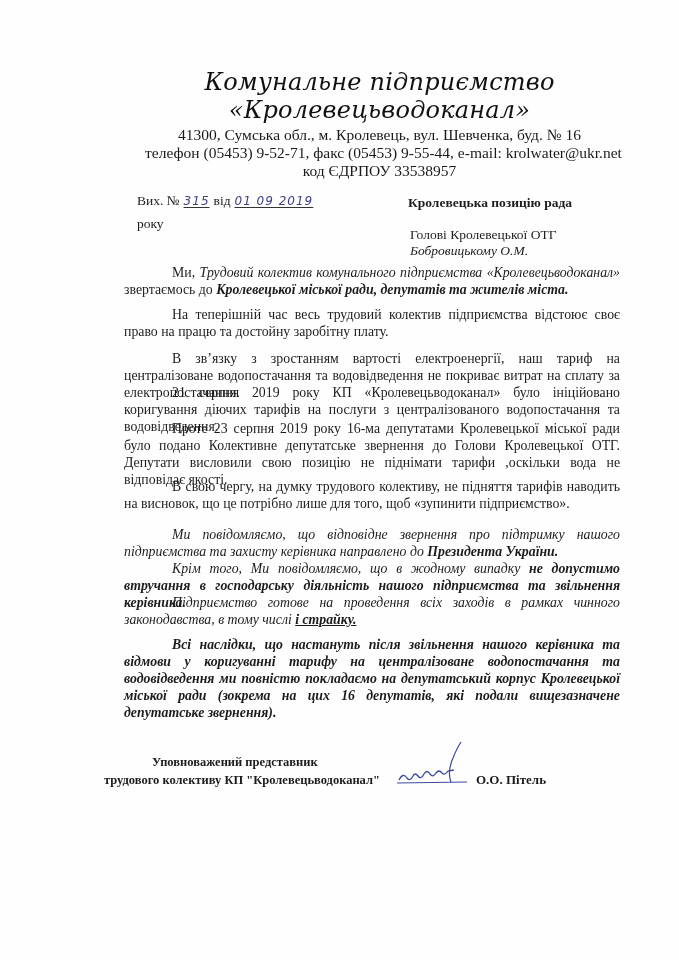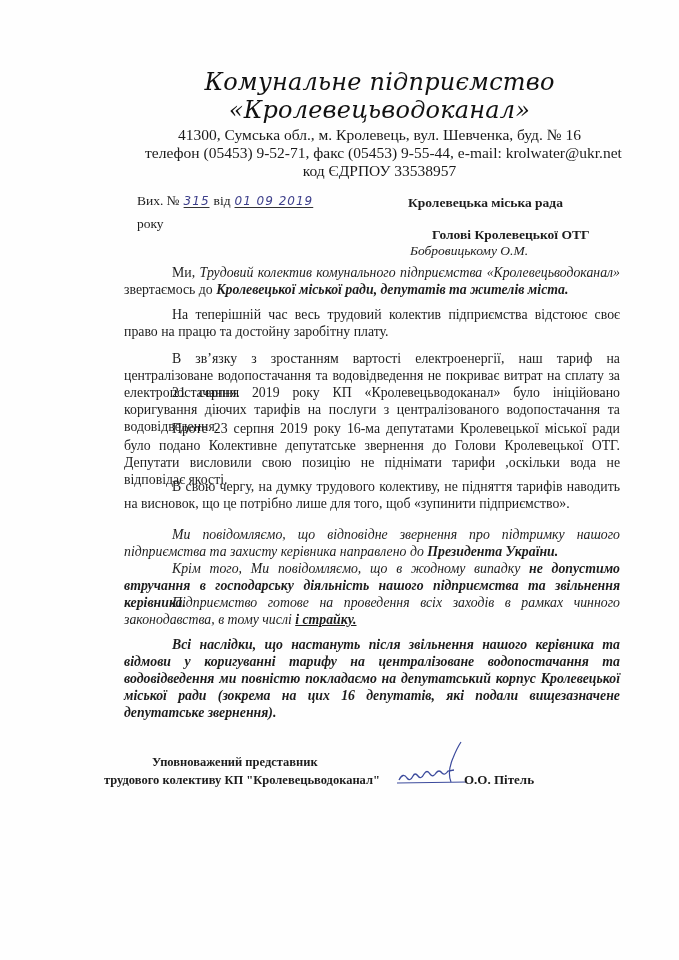--- a/index.html
+++ b/index.html
@@ -15,21 +15,21 @@
     .contact.c1 { top: 126px; }
     .contact.c2 { top: 144px; left: 44px; }
     .contact.c3 { top: 162px; }
 
     .outref { position: absolute; left: 137px; top: 193px; font-size: 13.5px; }
     .outref .hw { font-family: "DejaVu Sans", sans-serif; font-style: italic; font-size: 12px; color: #3d3f8a; text-decoration: underline; text-decoration-color: #333; text-underline-offset: 2px; padding: 0 4px; letter-spacing: 1px; }
     .outref-year { position: absolute; left: 137px; top: 216px; font-size: 13.5px; }
 
     .addressee { position: absolute; left: 408px; font-size: 13.5px; }
     .addressee.a1 { top: 195px; font-weight: bold; }
-    .addressee.a2 { top: 227px; left: 432px; font-weight: bold; }
+    .addressee.a2 { top: 227px; left: 410px; font-weight: normal; }
     .addressee.a3 { top: 243px; left: 410px; font-style: italic; }
 
     .para { position: absolute; left: 124px; width: 496px; font-size: 13.8px; line-height: 17px; text-align: justify; }
     .para .ind { display: inline-block; width: 48px; }
     .it { font-style: italic; }
     .bi { font-style: italic; font-weight: bold; }
     .b { font-weight: bold; }
     .u { text-decoration: underline; }
 
     #p1 { top: 264px; }
@@ -40,39 +40,39 @@
     #p6 { top: 478px; }
     #p7 { top: 526px; }
     #p8 { top: 560px; }
     #p9 { top: 594px; }
     #p10 { top: 636px; }
 
     .sig { position: absolute; left: 104px; font-size: 12.5px; font-weight: bold; }
     .sig.s1 { top: 755px; margin-left: 48px; }
     .sig.s2 { top: 773px; }
     .signature { position: absolute; left: 395px; top: 740px; width: 80px; height: 48px; }
-    .signer { position: absolute; left: 464px; top: 772px; font-size: 13px; font-weight: bold; }
+    .signer { position: absolute; left: 476px; top: 772px; font-size: 13px; font-weight: bold; }
   </style>
 </head>
 <body>
 
 <div class="page">
 
   <div class="org-title l1">Комунальне підприємство</div>
   <div class="org-title l2">«Кролевецьводоканал»</div>
   <div class="contact c1">41300, Сумська обл., м. Кролевець, вул. Шевченка,  буд. № 16</div>
   <div class="contact c2">телефон (05453) 9-52-71,  факс (05453) 9-55-44, e-mail: krolwater@ukr.net</div>
   <div class="contact c3">код ЄДРПОУ 33538957</div>
 
   <div class="outref">
     <span>Вих. №</span><span class="hw">315</span><span>від</span><span class="hw">01 09 2019</span>
   </div>
   <div class="outref-year">року</div>
 
-  <div class="addressee a1">Кролевецька міська рада</div>
+  <div class="addressee a1">Кролевецька позицію рада</div>
   <div class="addressee a2">Голові Кролевецької ОТГ</div>
   <div class="addressee a3">Бобровицькому О.М.</div>
 
   <div class="para" id="p1"><span class="ind"></span><span>Ми, </span><span class="it">Трудовий колектив комунального підприємства «Кролевецьводоканал»</span><span> звертаємось до </span><span class="bi">Кролевецької міської ради, депутатів та жителів міста.</span></div>
 
   <div class="para" id="p2"><span class="ind"></span><span>На теперішній час весь трудовий колектив підприємства відстоює своє право на працю та достойну заробітну плату.</span></div>
   <div class="para" id="p3"><span class="ind"></span><span>В зв’язку з зростанням вартості електроенергії, наш тариф на централізоване водопостачання та водовідведення не покриває витрат на сплату за електропостачання.</span></div>
   <div class="para" id="p4"><span class="ind"></span><span>21 серпня 2019 року КП «Кролевецьводоканал» було ініційовано коригування діючих тарифів на послуги з централізованого водопостачання  та водовідведення.</span></div>
   <div class="para" id="p5"><span class="ind"></span><span>Проте 23 серпня 2019 року 16-ма депутатами Кролевецької міської ради було подано Колективне депутатське звернення до Голови Кролевецької ОТГ. Депутати висловили свою позицію не піднімати тарифи ,оскільки вода не відповідає якості.</span></div>
   <div class="para" id="p6"><span class="ind"></span><span>В свою чергу, на думку трудового колективу, не підняття тарифів наводить на висновок, що це потрібно лише для того, щоб «зупинити підприємство».</span></div>

